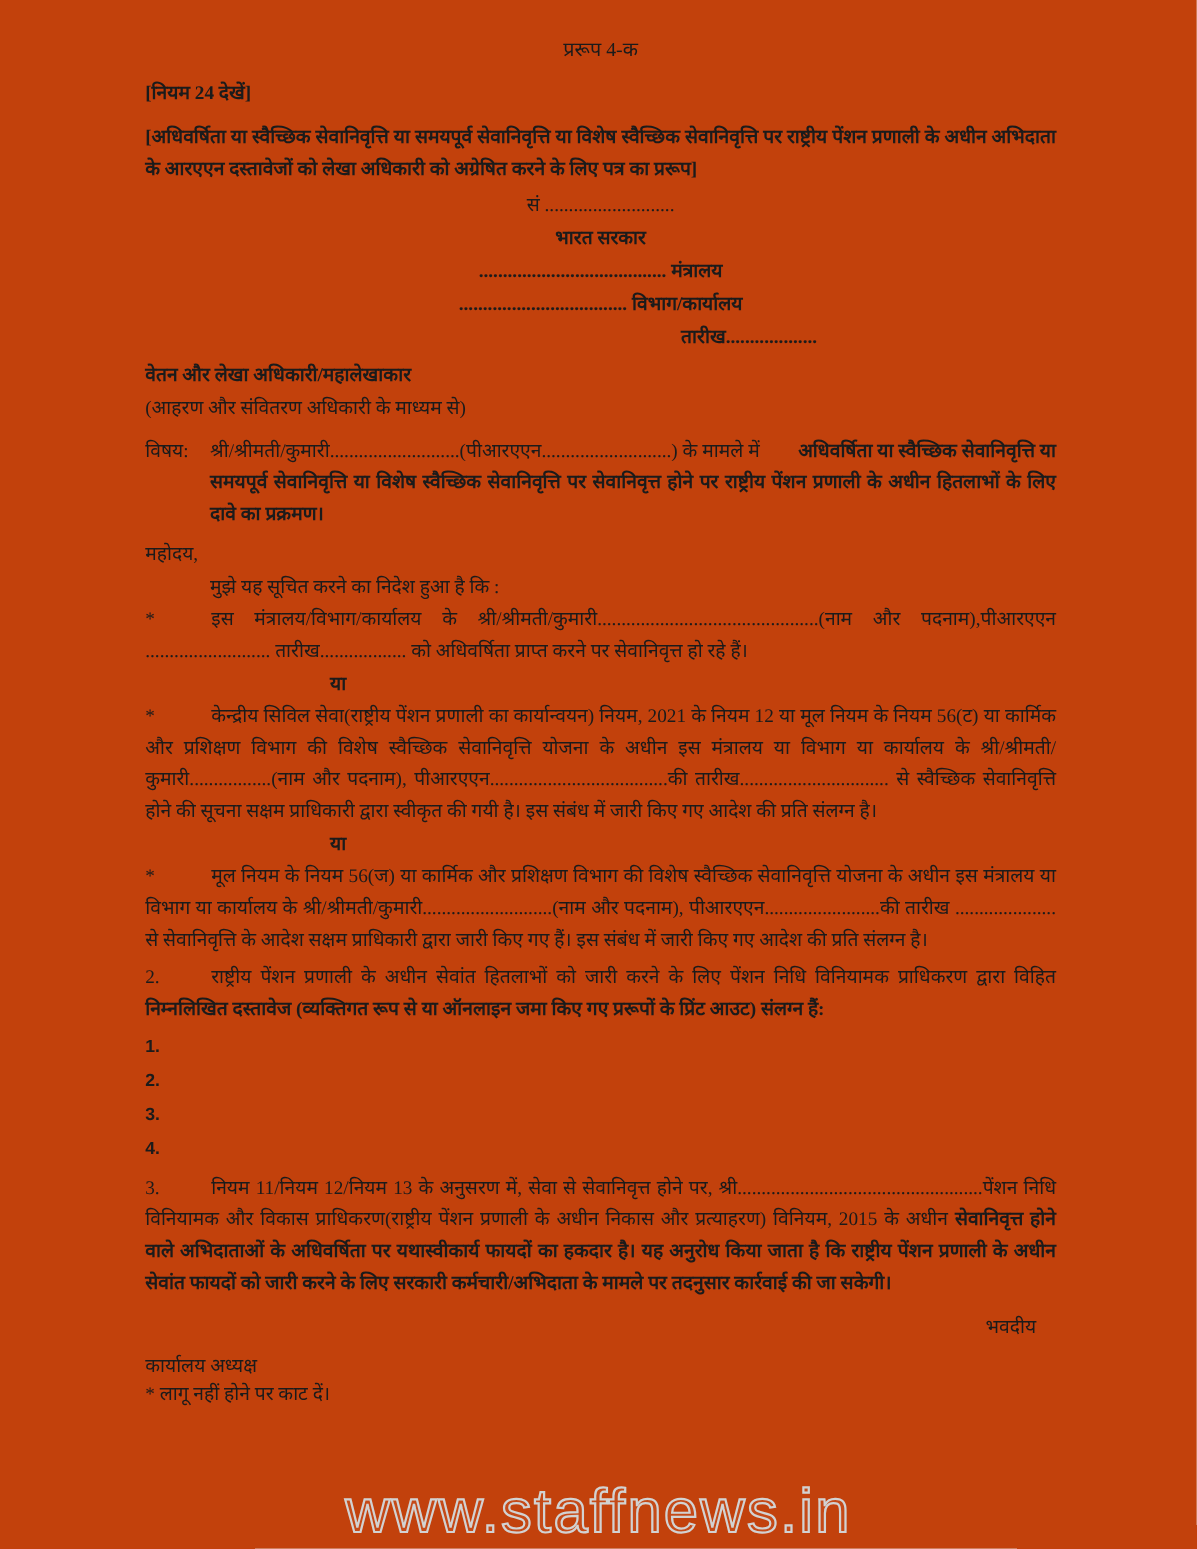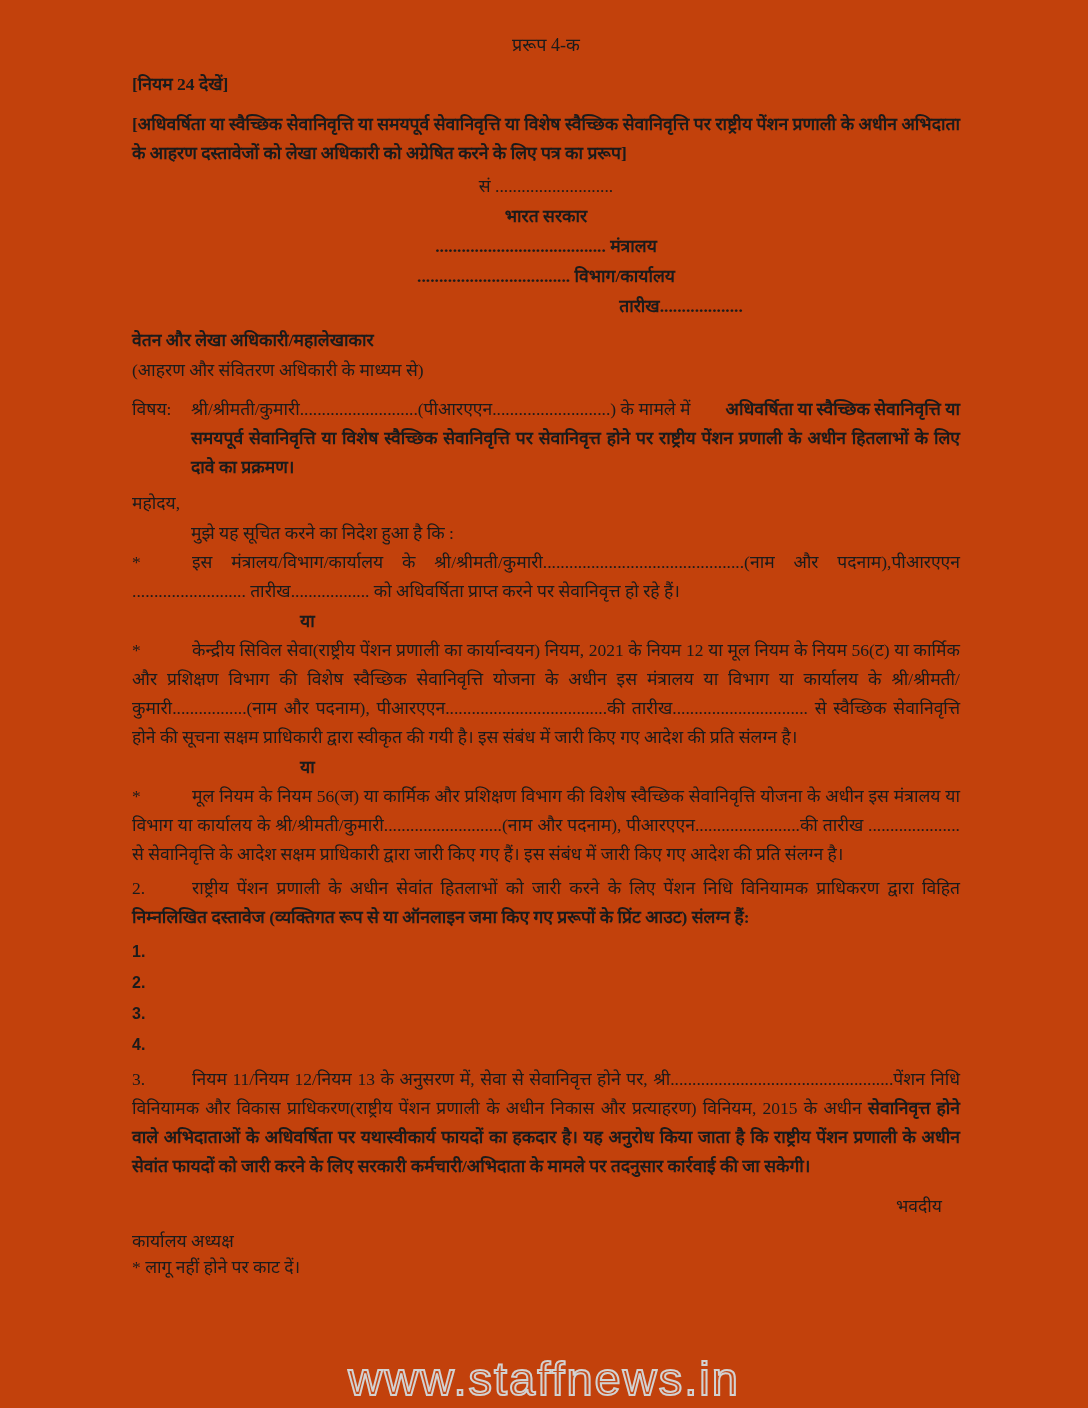--- a/index.html
+++ b/index.html
@@ -57,39 +57,39 @@
   .closing      { margin-top: 12px; text-align: right; padding-right: 18px; }
   .signatory    { margin-top: 9px; text-align: left; }
   .footnote     { }
 
   .watermark {
     position: absolute;
     left: 0; right: 0;
     bottom: 2px;
     text-align: center;
     font-family: "Liberation Sans", "DejaVu Sans", sans-serif;
-    font-size: 47px;
+    font-size: 56px;
     font-weight: 400;
     letter-spacing: 2px;
     color: rgba(255,255,255,0.05);
     -webkit-text-stroke: 2px #d2d2d2;
     pointer-events: none;
     white-space: nowrap;
     margin-top: 16px;
   }
 </style>
 </head>
 <body>
 
 <div class="page">
   <div class="inner">
 
     <div class="form-title">प्ररूप 4-क</div>
     <div class="rule-note line">[नियम 24 देखें]</div>
-    <div class="description para">[अधिवर्षिता या स्वैच्छिक सेवानिवृत्ति या समयपूर्व सेवानिवृत्ति या विशेष स्वैच्छिक सेवानिवृत्ति पर राष्ट्रीय पेंशन प्रणाली के अधीन अभिदाता के आहरण दस्तावेजों को लेखा अधिकारी को अग्रेषित करने के लिए पत्र का प्ररूप]</div>
+    <div class="description para">[अधिवर्षिता या स्वैच्छिक सेवानिवृत्ति या समयपूर्व सेवानिवृत्ति या विशेष स्वैच्छिक सेवानिवृत्ति पर राष्ट्रीय पेंशन प्रणाली के अधीन अभिदाता के आरएएन दस्तावेजों को लेखा अधिकारी को अग्रेषित करने के लिए पत्र का प्ररूप]</div>
 
     <div class="no-line center line">सं ...........................</div>
     <div class="govt-line center line">भारत सरकार</div>
     <div class="ministry-line center line">....................................... मंत्रालय</div>
     <div class="dept-line center line">................................... विभाग/कार्यालय</div>
     <div class="date-line center line"><span>तारीख...................</span></div>
 
     <div class="addr1 line">वेतन और लेखा अधिकारी/महालेखाकार</div>
     <div class="addr2 line">(आहरण और संवितरण अधिकारी के माध्यम से)</div>
 

